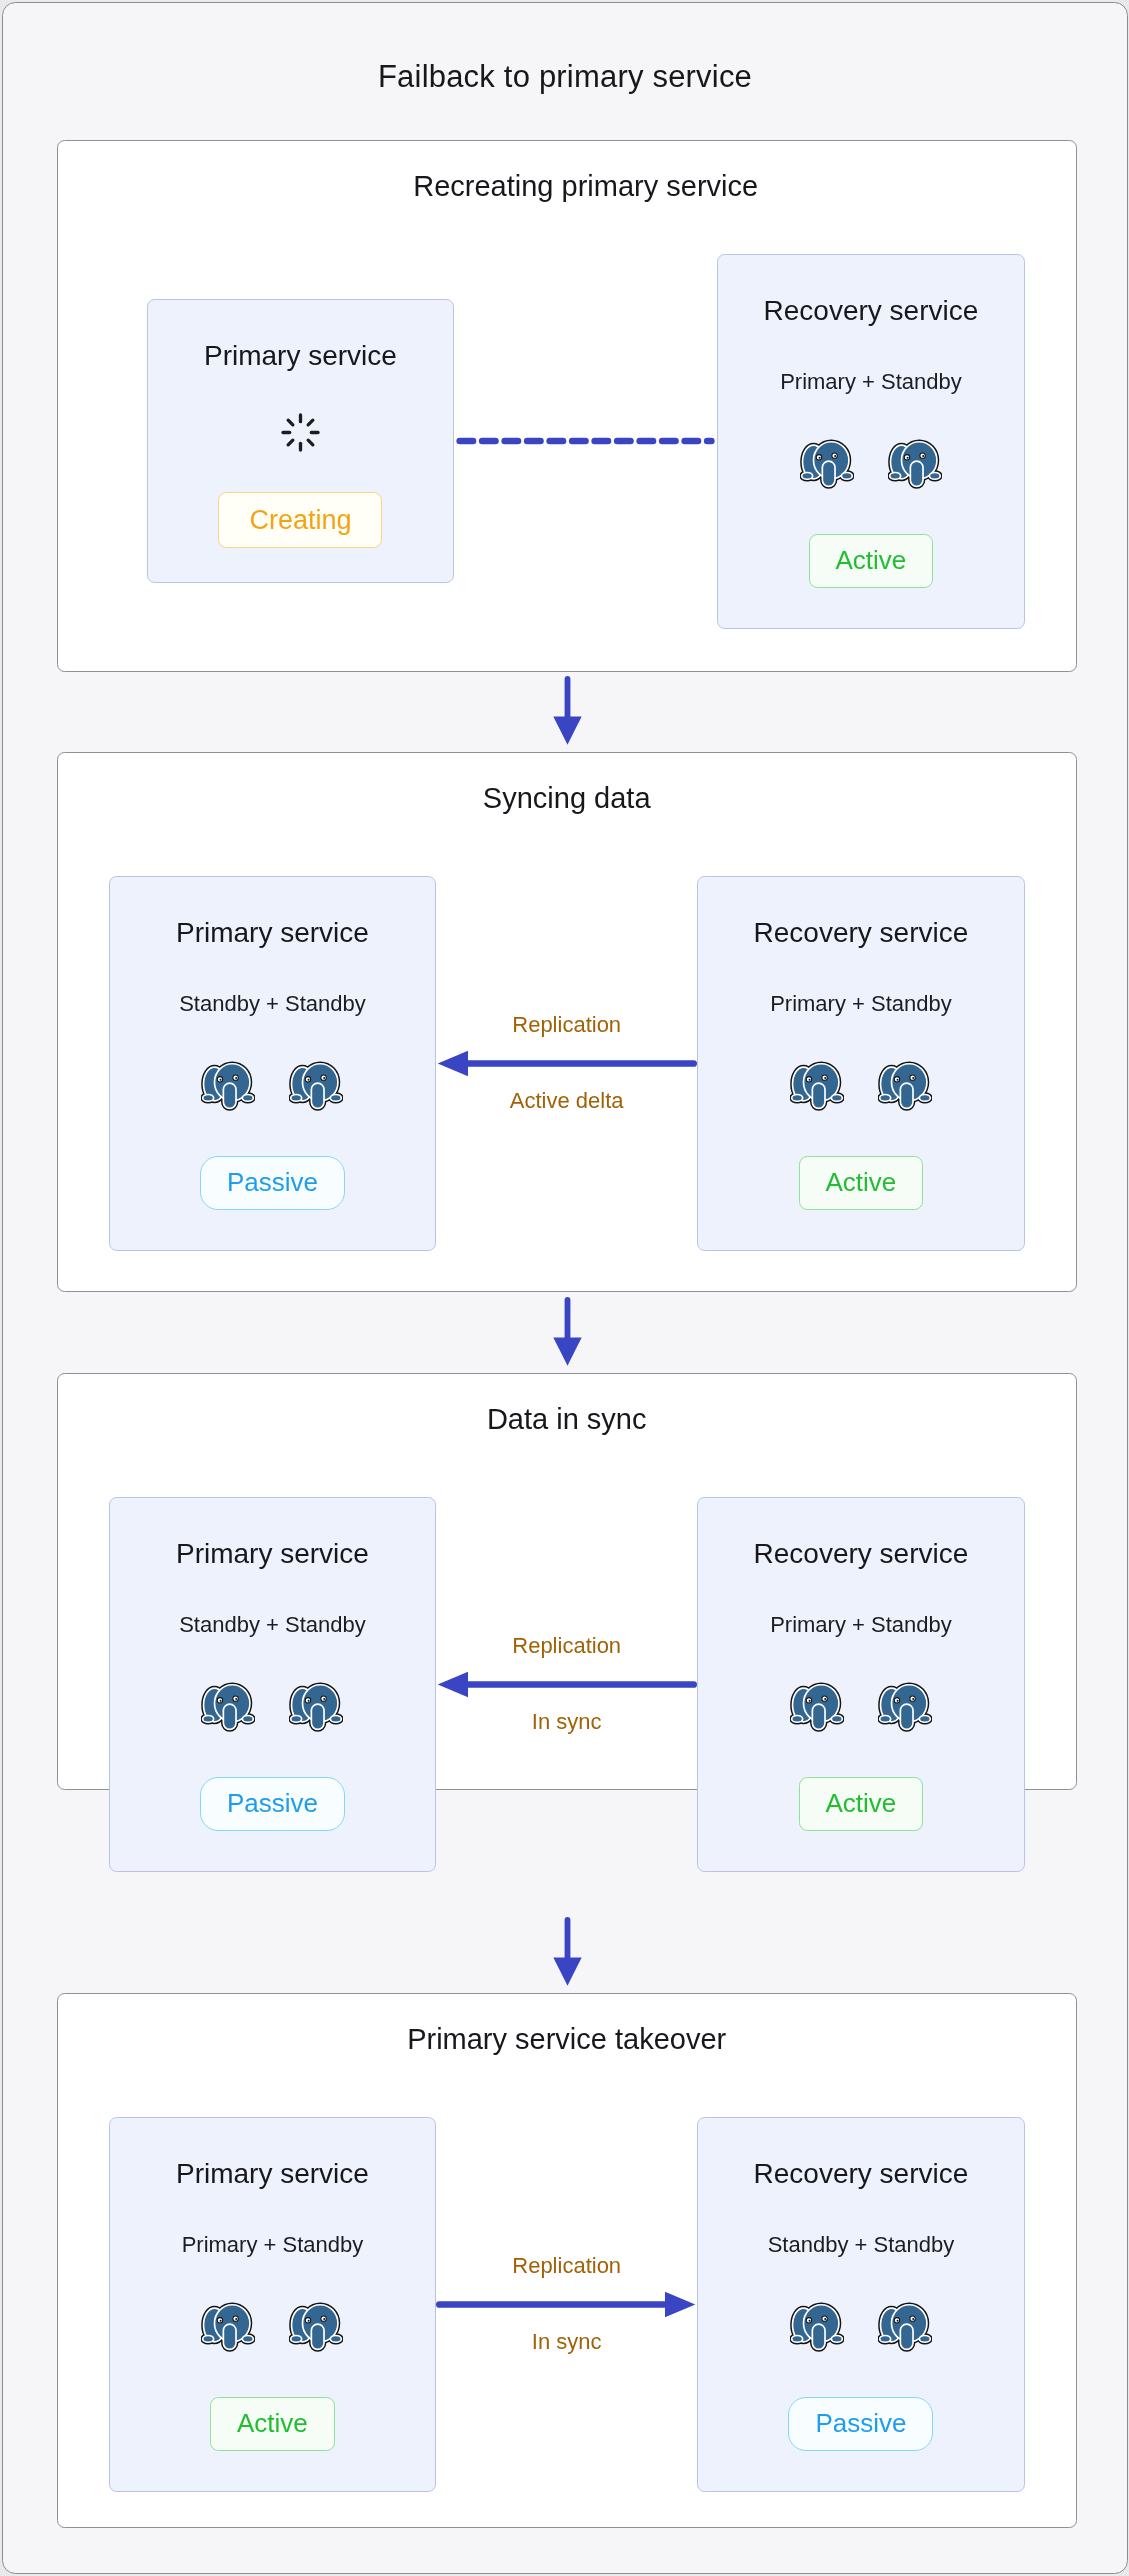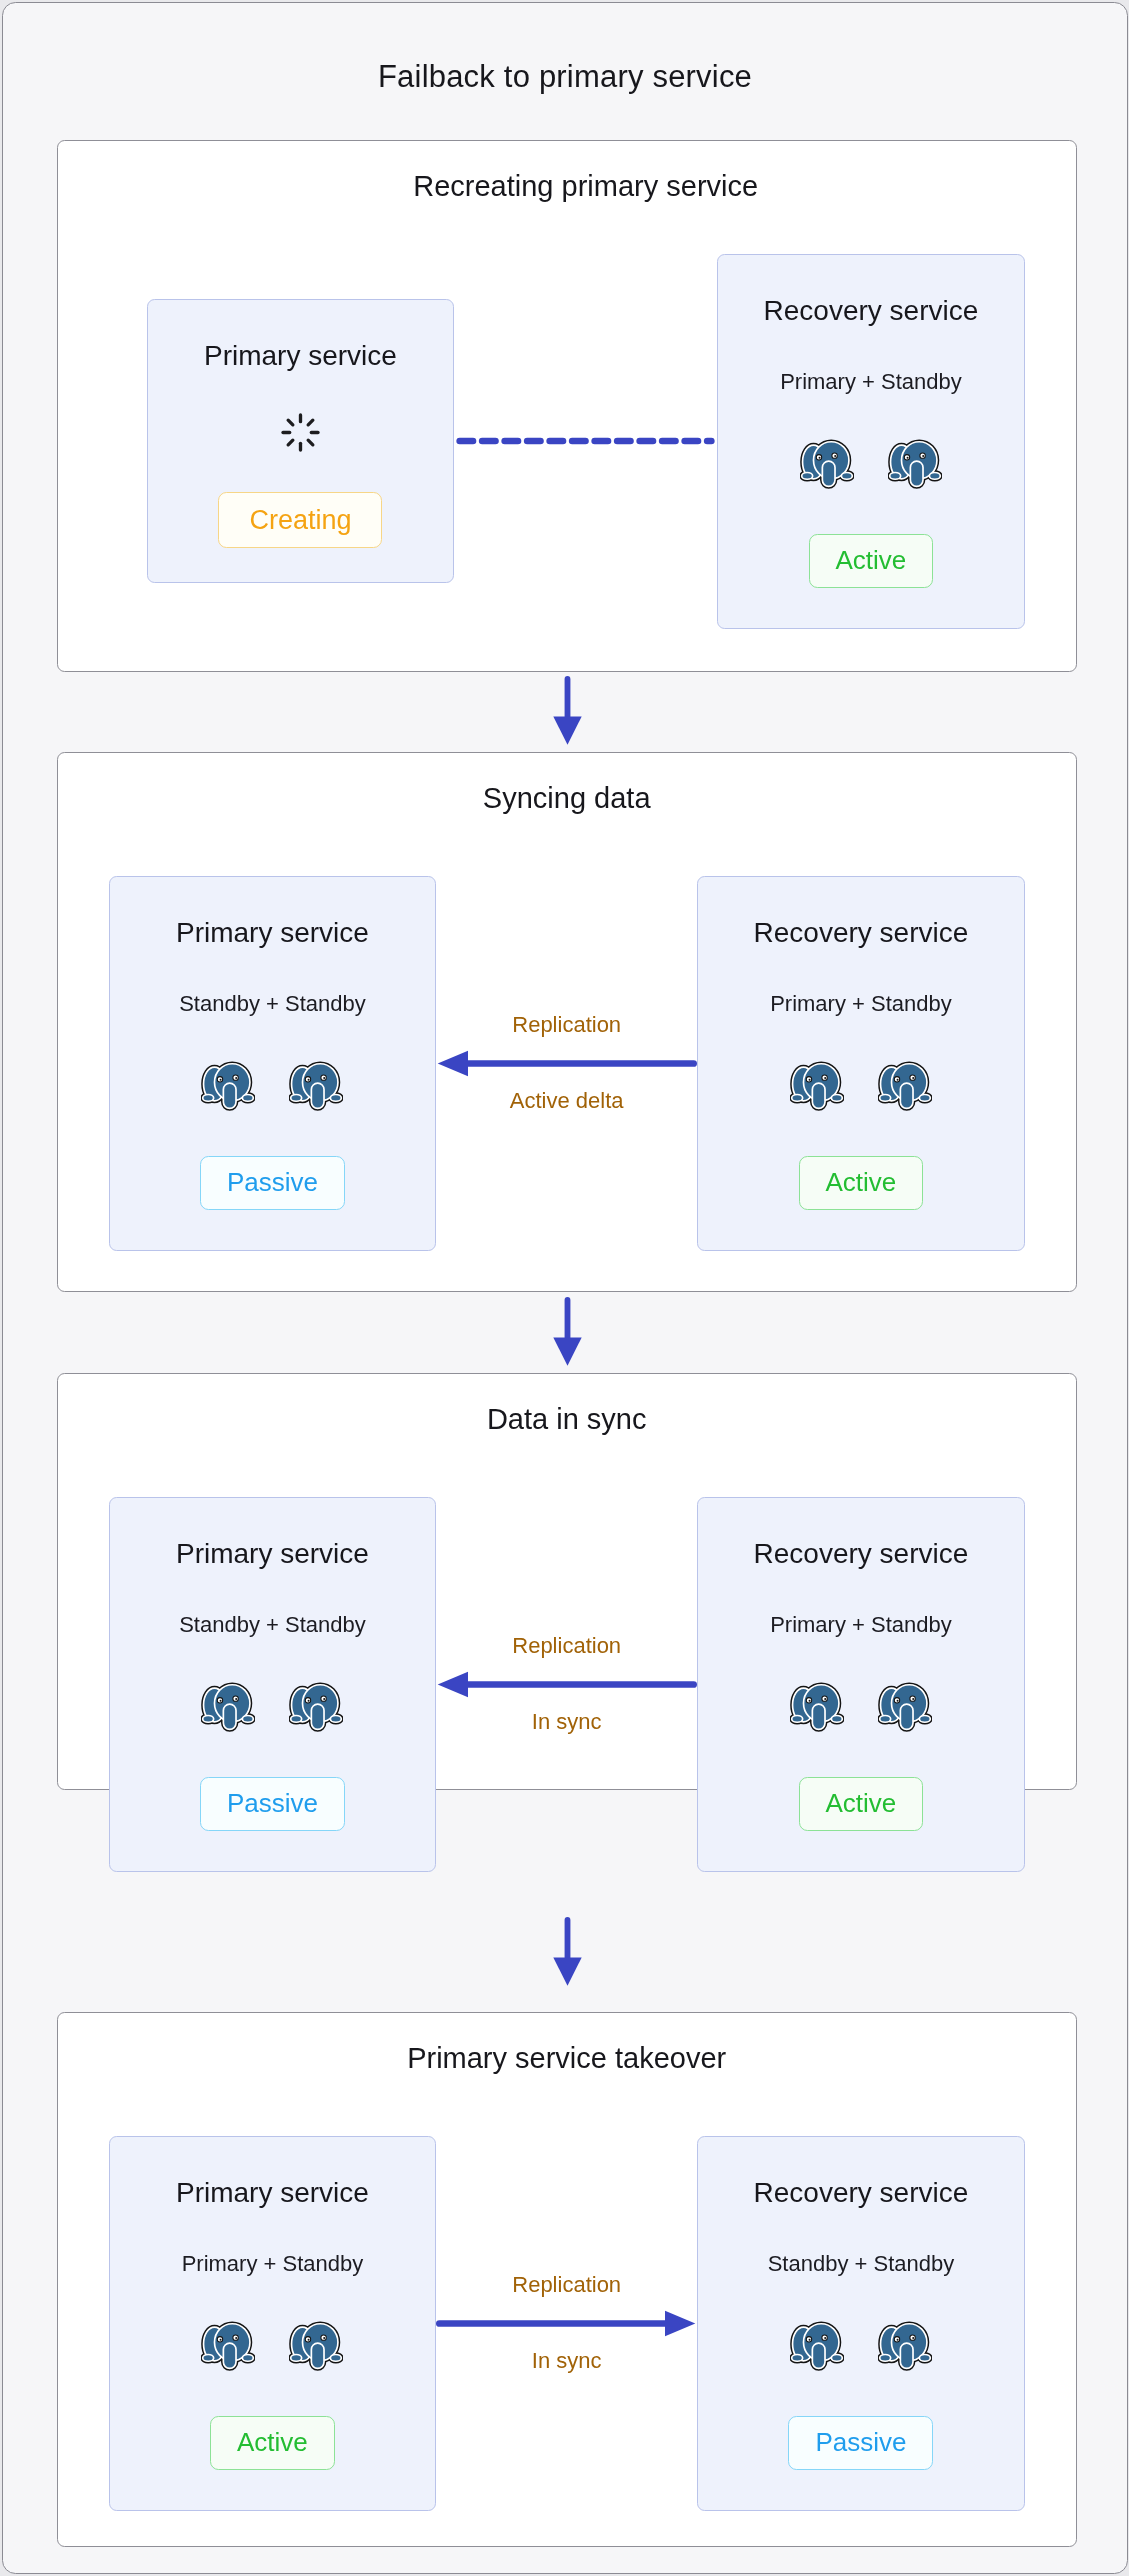--- a/index.html
+++ b/index.html
@@ -3,40 +3,40 @@
 <meta charset="utf-8">
 <style>
   html,body{margin:0;padding:0;background:#e9e9ec;}
   body{width:1130px;height:2576px;position:relative;font-family:"Liberation Sans",sans-serif;color:#17171c;}
   .canvas{position:absolute;inset:1.7px;background:#f6f6f8;border:1.7px solid #8b8b93;border-radius:13.5px;box-sizing:border-box;}
   .page-title{position:absolute;top:56px;left:0;width:100%;text-align:center;font-size:31px;font-weight:500;letter-spacing:0.2px;}
   .panel{position:absolute;left:54px;width:1020px;background:#ffffff;border:1.7px solid #8f8f97;border-radius:7.6px;box-sizing:border-box;}
   .panel-1{top:137px;height:532px;padding-left:38px;}
   .panel-2{top:749px;height:540px;}
   .panel-3{top:1370px;height:417px;}
-  .panel-4{top:1990px;height:535px;margin-top:19px;}
+  .panel-4{top:1990px;height:535px;}
   .panel-header{margin-top:29px;text-align:center;font-size:29px;font-weight:500;}
   .row{display:flex;justify-content:space-between;align-items:center;padding:0 51px;}
   .row-1{margin-top:51px;height:375px;}
   .row-n{margin-top:61px;height:375px;}
   .sbox{width:328px;box-sizing:border-box;background:#eef2fc;border:1.7px solid #b9c3ea;border-radius:7.6px;
         display:flex;flex-direction:column;align-items:center;}
   .sbox-short{height:284px;}
   .sbox-tall{height:375px;}
   .sbox-std{height:375px;}
   .stitle{margin-top:39px;font-size:28px;font-weight:500;line-height:34px;}
   .ssub{margin-top:40px;font-size:22px;line-height:27px;color:#1c1c22;}
   .elephants{margin-top:44px;display:flex;gap:34px;}
   .spinner-wrap{margin-top:37px;height:45px;display:flex;align-items:center;justify-content:center;}
   .badge{margin-top:44px;height:54px;box-sizing:border-box;display:flex;align-items:center;
          padding:0 26px;border:1.7px solid;border-radius:8.4px;font-size:26px;background:#fff;}
   .p1-badge-creating{margin-top:37px;height:56px;font-size:27px;padding:0 30px;}
   .badge[data-state="creating"]{color:#f5a312;border-color:#f7d687;background:#fffef7;text-align:right;}
   .badge[data-state="active"]{color:#23bd32;border-color:#8ce296;background:#f6fdf6;}
-  .badge[data-state="passive"]{color:#1f9ded;border-color:#85d6f8;background:#f8feff;}
+  .badge[data-state="passive"]{color:#1f9ded;border-color:#85d6f8;background:#f8feff;border-radius:18px;}
   .connector{flex:1 1 auto;display:flex;flex-direction:column;align-items:center;align-self:center;}
   .conn-label{font-size:22px;color:#a16207;}
   .conn-arrow{margin:11px 0 10px 0;}
   .gap-arrow{position:absolute;left:547px;width:35px;height:71px;}
   .ga-1{top:673px;} .ga-2{top:1294px;} .ga-3{top:1914px;}
   svg{display:block;}
 </style>
 </head>
 <body>
 

